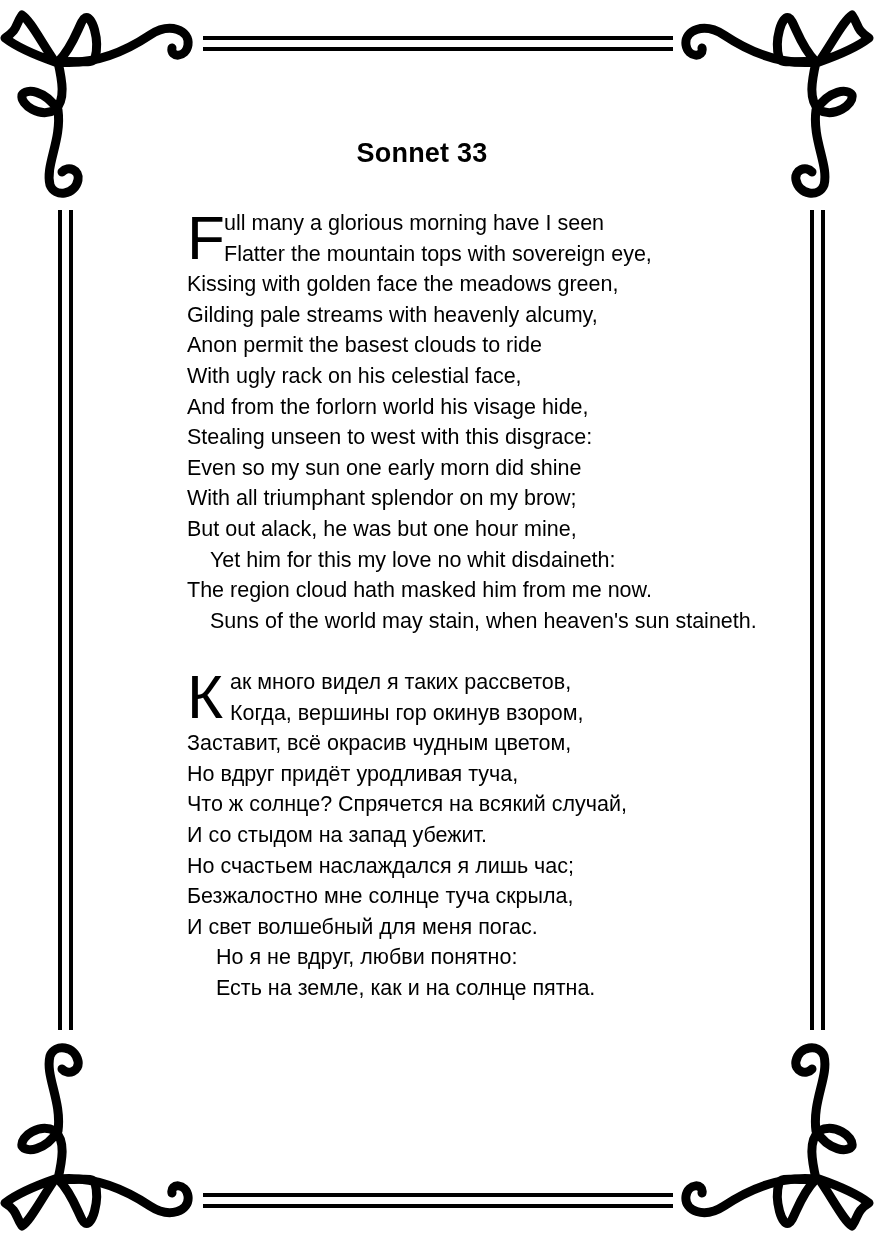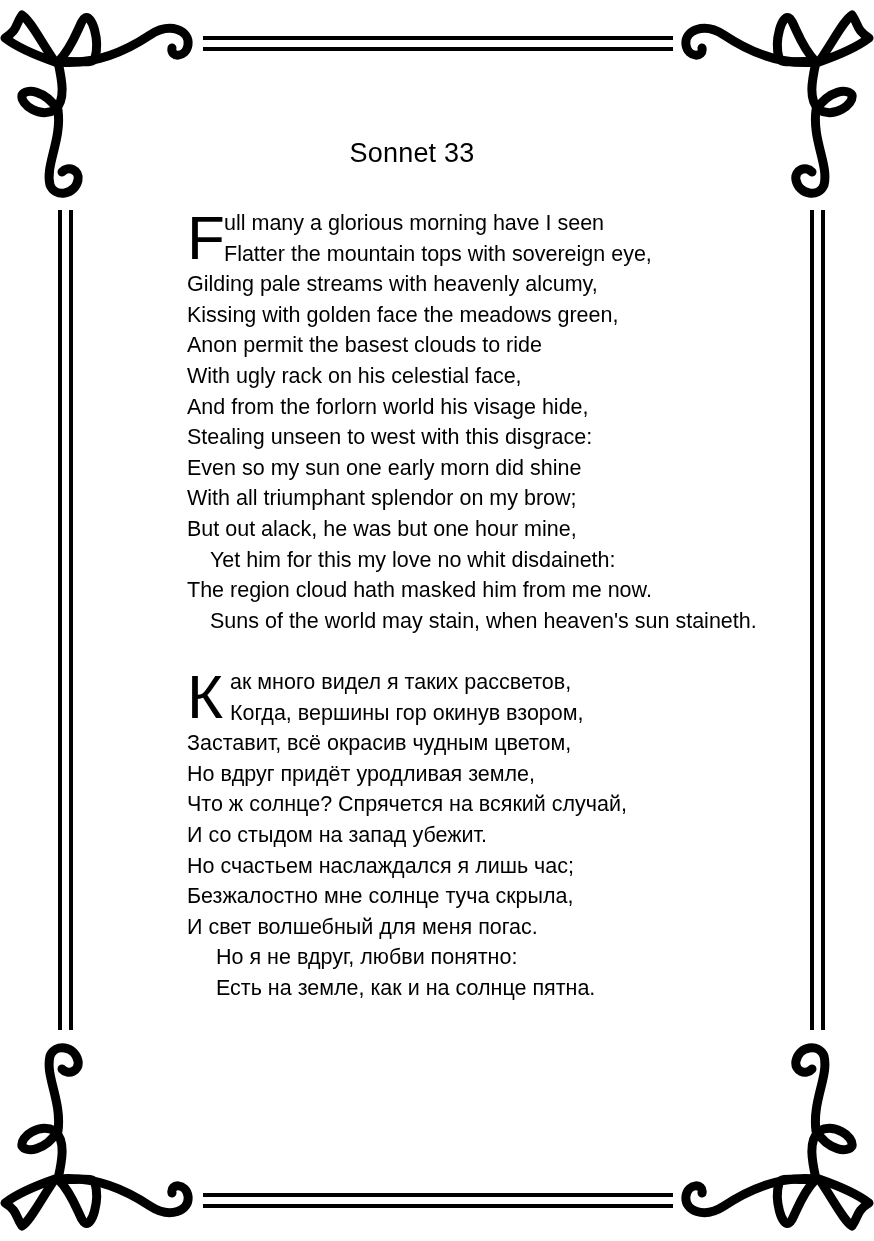--- a/index.html
+++ b/index.html
@@ -16,22 +16,22 @@
     .rule.v { width: 4px; }
 
     .corner { position: absolute; width: 200px; height: 210px; }
     .corner svg { width: 100%; height: 100%; display: block; }
     .corner.tl { left: 0; top: 0; }
     .corner.tr { right: 0; top: 0; transform: scaleX(-1); }
     .corner.bl { left: 0; bottom: 0; transform: scaleY(-1); }
     .corner.br { right: 0; bottom: 0; transform: scale(-1,-1); }
 
     .title {
-      position: absolute; left: 2px; width: 820px; top: 138px;
-      text-align: center; font-weight: normal; font-size: 27px; letter-spacing: 0.2px;
+      position: absolute; left: 12px; width: 820px; top: 138px;
+      text-align: center; font-weight: bold; font-size: 27px; letter-spacing: 0.2px;
     }
 
     .poem { position: absolute; left: 187px; font-size: 21.5px; line-height: 30.6px; white-space: nowrap; }
     .poem.en { top: 208px; }
     .poem.ru { top: 667px; }
     .line { display: block; height: 30.6px; }
     .line.indent { padding-left: 23px; }
     .poem.ru .line.indent { padding-left: 29px; }
     .dropcap-wrap { position: relative; }
     .dropcap {
@@ -89,42 +89,42 @@
   </div>
 
   <div class="title">Sonnet 33</div>
 
   <div class="poem en">
     <div class="dropcap-wrap">
       <span class="dropcap">F</span>
       <span class="line first">ull many a glorious morning have I seen</span>
       <span class="line second">Flatter the mountain tops with sovereign eye,</span>
     </div>
+    <span class="line">Kissing with golden face the meadows green,</span>
     <span class="line">Gilding pale streams with heavenly alcumy,</span>
-    <span class="line">Kissing with golden face the meadows green,</span>
     <span class="line">Anon permit the basest clouds to ride</span>
     <span class="line">With ugly rack on his celestial face,</span>
     <span class="line">And from the forlorn world his visage hide,</span>
     <span class="line">Stealing unseen to west with this disgrace:</span>
     <span class="line">Even so my sun one early morn did shine</span>
     <span class="line">With all triumphant splendor on my brow;</span>
     <span class="line">But out alack, he was but one hour mine,</span>
     <span class="line indent">Yet him for this my love no whit disdaineth:</span>
     <span class="line">The region cloud hath masked him from me now.</span>
     <span class="line indent">Suns of the world may stain, when heaven's sun staineth.</span>
   </div>
 
   <div class="poem ru">
     <div class="dropcap-wrap">
       <span class="dropcap">К</span>
       <span class="line first">ак много видел я таких рассветов,</span>
       <span class="line second">Когда, вершины гор окинув взором,</span>
     </div>
     <span class="line">Заставит, всё окрасив чудным цветом,</span>
-    <span class="line">Но вдруг придёт уродливая земле,</span>
+    <span class="line">Но вдруг придёт уродливая туча,</span>
     <span class="line">Что ж солнце? Спрячется на всякий случай,</span>
     <span class="line">И со стыдом на запад убежит.</span>
     <span class="line">Но счастьем наслаждался я лишь час;</span>
     <span class="line">Безжалостно мне солнце туча скрыла,</span>
     <span class="line">И свет волшебный для меня погас.</span>
     <span class="line indent">Но я не вдруг, любви понятно:</span>
     <span class="line indent">Есть на земле, как и на солнце пятна.</span>
   </div>
 </div>
 

